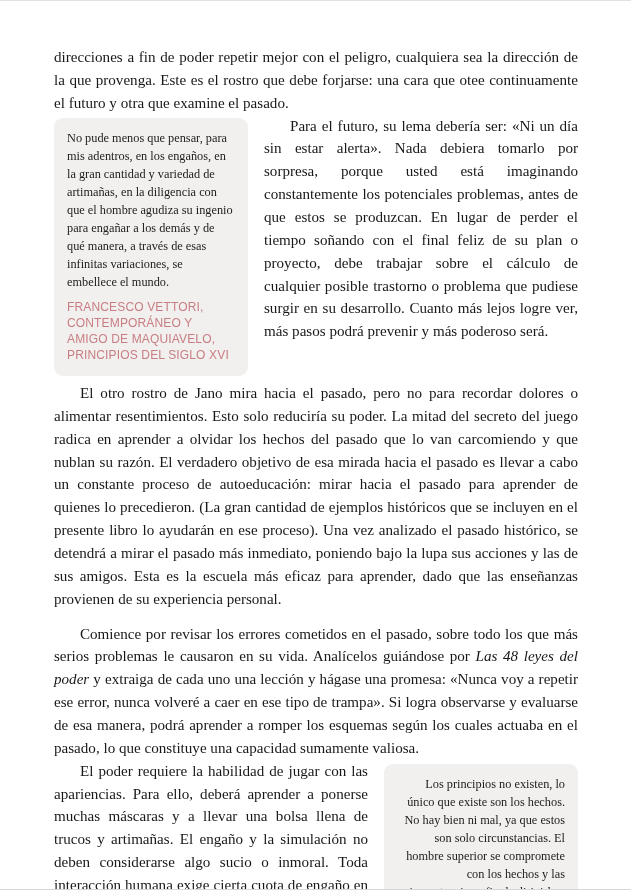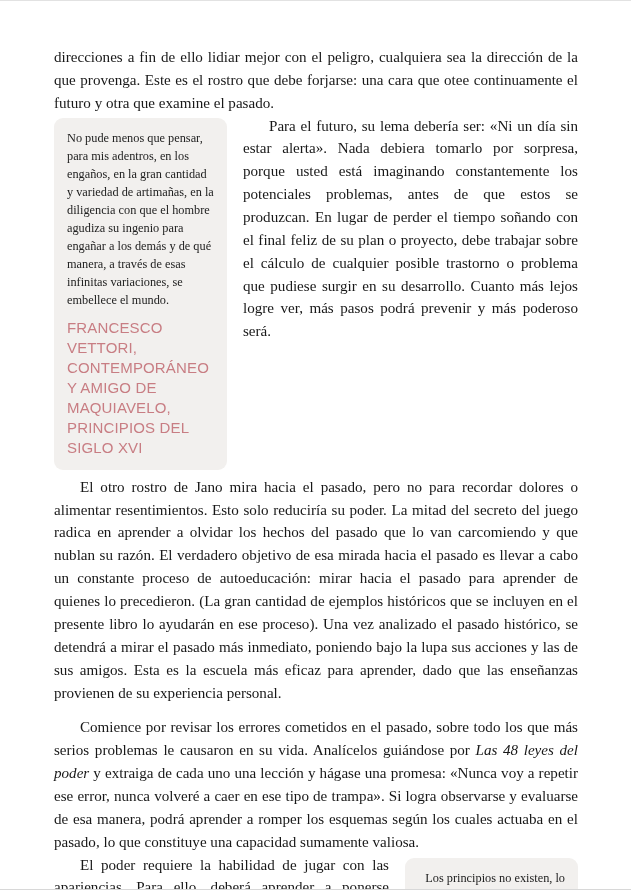--- a/index.html
+++ b/index.html
@@ -59,37 +59,37 @@
     margin: 4px 0 8px 16px;
   }
   .clearfix::after {
     content: "";
     display: block;
     clear: both;
   }
 
   
   .quote-box {
-    width: 173px;
+    width: 194px;
     box-sizing: border-box;
     background: #f2f0ee;
     border-radius: 9px;
     padding: 11px 13px 12px 13px;
   }
   .quote-text {
     margin: 0;
     font-family: "Liberation Serif", "DejaVu Serif", serif;
     font-size: 12.3px;
     line-height: 1.47;
     color: #1c1c1c;
   }
   .quote-attrib {
     margin: 9px 0 0 0;
     font-family: "Liberation Sans", "DejaVu Sans", sans-serif;
-    font-size: 15px;
+    font-size: 12px;
     line-height: 1.33;
     letter-spacing: 0.15px;
     color: #c87d83;
   }
   .align-left  { text-align: left; }
   .align-right { text-align: right; }
 
   
   .watermark {
     position: absolute;
@@ -119,21 +119,21 @@
   }
 </style>
 </head>
 <body>
 
 <div class="page">
 
 
   <div class="content">
 
-    <p class="body-par">direcciones a fin de ello lidiar mejor con el peligro, cualquiera sea la dirección de la que provenga. Este es el rostro que debe forjarse: una cara que otee continuamente el futuro y otra que examine el pasado.</p>
+    <p class="body-par">direcciones a fin de poder repetir mejor con el peligro, cualquiera sea la dirección de la que provenga. Este es el rostro que debe forjarse: una cara que otee continuamente el futuro y otra que examine el pasado.</p>
 
     <div class="clearfix">
       <div class="float-left-box">
         <div class="quote-box">
           <p class="quote-text align-left">No pude menos que pensar, para mis adentros, en los engaños, en la gran cantidad y variedad de artimañas, en la diligencia con que el hombre agudiza su ingenio para engañar a los demás y de qué manera, a través de esas infinitas variaciones, se embellece el mundo.</p>
           <p class="quote-attrib align-left">FRANCESCO VETTORI, CONTEMPORÁNEO Y AMIGO DE MAQUIAVELO, PRINCIPIOS DEL SIGLO XVI</p>
         </div>
       </div>
       <p class="body-par indent">Para el futuro, su lema debería ser: «Ni un día sin estar alerta». Nada debiera tomarlo por sorpresa, porque usted está imaginando constantemente los potenciales problemas, antes de que estos se produzcan. En lugar de perder el tiempo soñando con el final feliz de su plan o proyecto, debe trabajar sobre el cálculo de cualquier posible trastorno o problema que pudiese surgir en su desarrollo. Cuanto más lejos logre ver, más pasos podrá prevenir y más poderoso será.</p>
     </div>

